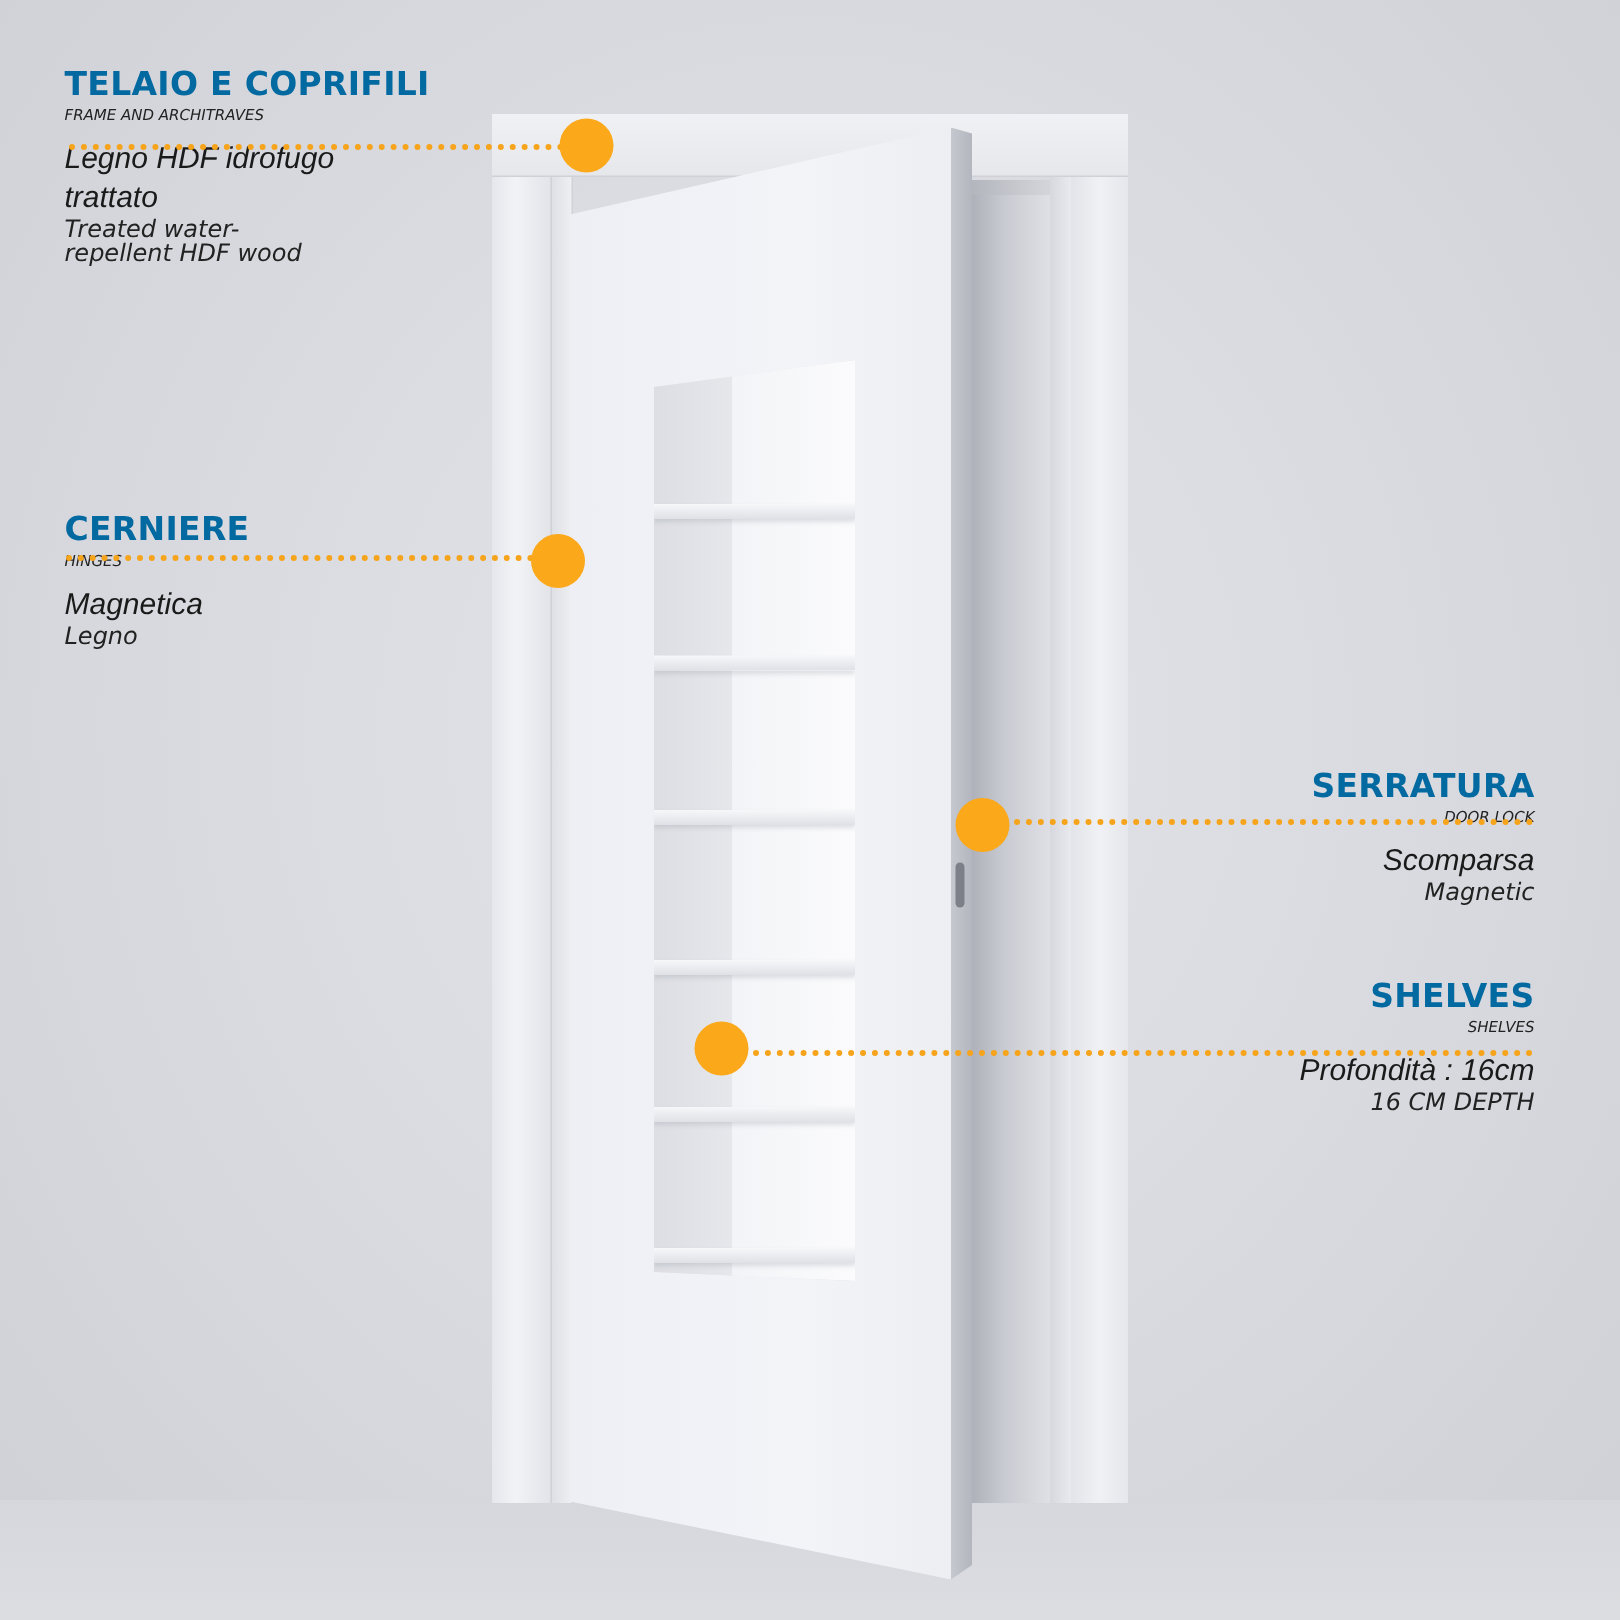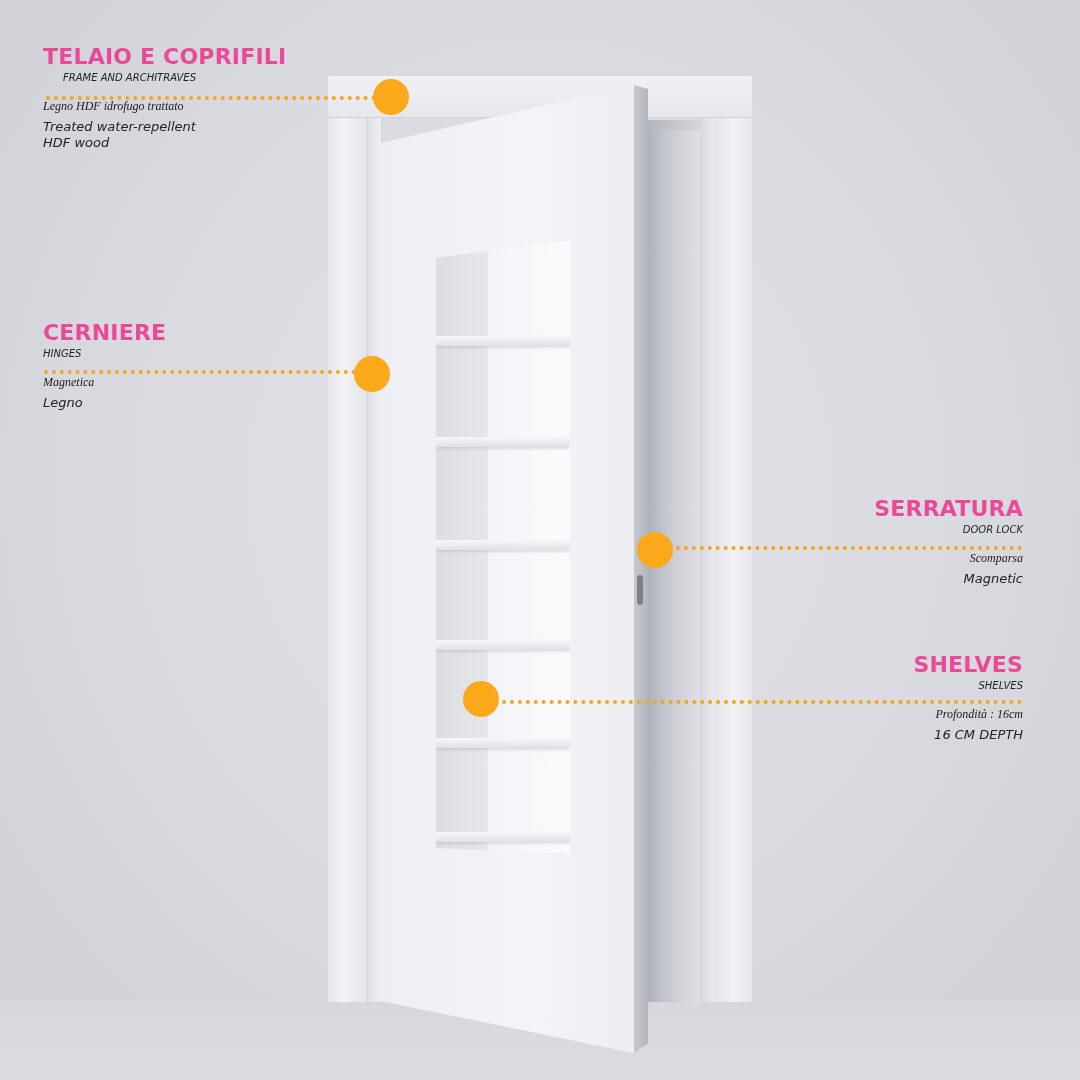--- a/index.html
+++ b/index.html
@@ -77,33 +77,33 @@
     position: absolute; left: 0; width: 134px; height: 10px;
     background: linear-gradient(#f6f7f9, #dfe1e6);
     box-shadow: 0 2px 3px rgba(140,144,155,0.25);
   }
   
   .callout { position: absolute; color: #111; }
   .callout.left { text-align: left; }
   .callout.right { text-align: right; }
   .c-title {
     font-family: "DejaVu Sans", sans-serif; font-weight: bold; font-size: 22px;
-    letter-spacing: 0.2px; line-height: 28px; color: #ec4899;
+    letter-spacing: 0.2px; line-height: 28px; color: #0369a1;
   }
   .c-sub {
     font-family: "DejaVu Sans", sans-serif; font-style: italic;
     font-size: 10px; line-height: 14px; color: #222; text-transform: uppercase;
   }
   .c-value {
-    font-family: Liberation Serif, serif; font-style: italic; font-weight: 300;
-    font-size: 12px; line-height: 26px; color: #1a1a1a;
+    font-family: Liberation Sans, sans-serif; font-style: italic; font-weight: 300;
+    font-size: 20px; line-height: 26px; color: #1a1a1a;
   }
   .c-value-en {
     font-family: "DejaVu Sans", sans-serif; font-style: italic;
-    font-size: 13px; line-height: 16px; color: #222;
+    font-size: 16px; line-height: 16px; color: #222;
   }
   .dots {
     position: absolute; height: 0; border-top: 4px dotted #f6a41c;
   }
   .dot {
     position: absolute; width: 36px; height: 36px; border-radius: 50%;
     background: #fba81a;
   }
 </style>
 </head>
@@ -131,37 +131,37 @@
     <div class="shelf" style="top:197px"></div>
     <div class="shelf" style="top:300px"></div>
     <div class="shelf" style="top:400px"></div>
     <div class="shelf" style="top:498px"></div>
     <div class="shelf" style="top:592px"></div>
   </div>
 </div>
 
 <div class="callout left" style="left:43px; top:43px;">
   <div class="c-title">TELAIO E COPRIFILI</div>
-  <div class="c-sub" style="margin-left:20px">FRAME AND ARCHITRAVES</div>
+  <div class="c-sub" style="margin-left:0">FRAME AND ARCHITRAVES</div>
   <div class="c-value" style="margin-top:8px; width:180px;">Legno HDF idrofugo trattato</div>
   <div class="c-value-en" style="width:180px;">Treated water-repellent HDF wood</div>
 </div>
 <div class="dots" style="left:46px; top:96px; width:330px;"></div>
 <div class="dot" style="left:373px; top:79px;"></div>
 
-<div class="callout left" style="left:43px; top:319px;">
+<div class="callout left" style="left:43px; top:340px;">
   <div class="c-title">CERNIERE</div>
   <div class="c-sub">HINGES</div>
   <div class="c-value" style="margin-top:8px;">Magnetica</div>
   <div class="c-value-en">Legno</div>
 </div>
 <div class="dots" style="left:44px; top:370px; width:312px;"></div>
 <div class="dot" style="left:354px; top:356px;"></div>
 
-<div class="callout right" style="right:57px; top:495px;">
+<div class="callout right" style="right:57px; top:511px;">
   <div class="c-title">SERRATURA</div>
   <div class="c-sub">DOOR LOCK</div>
   <div class="c-value" style="margin-top:8px;">Scomparsa</div>
   <div class="c-value-en">Magnetic</div>
 </div>
 <div class="dots" style="left:676px; top:546px; width:346px;"></div>
 <div class="dot" style="left:637px; top:532px;"></div>
 
 <div class="callout right" style="right:57px; top:651px;">
   <div class="c-title">SHELVES</div>

